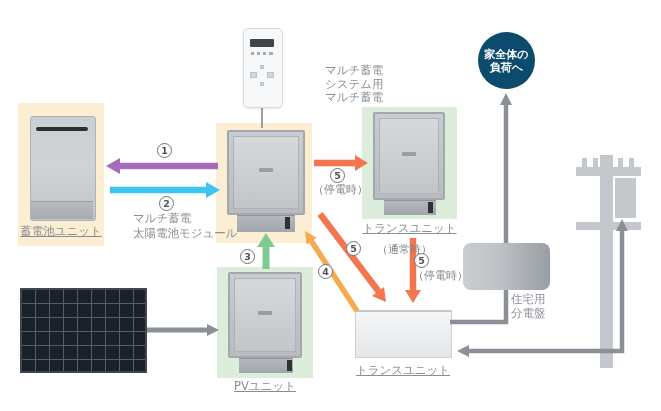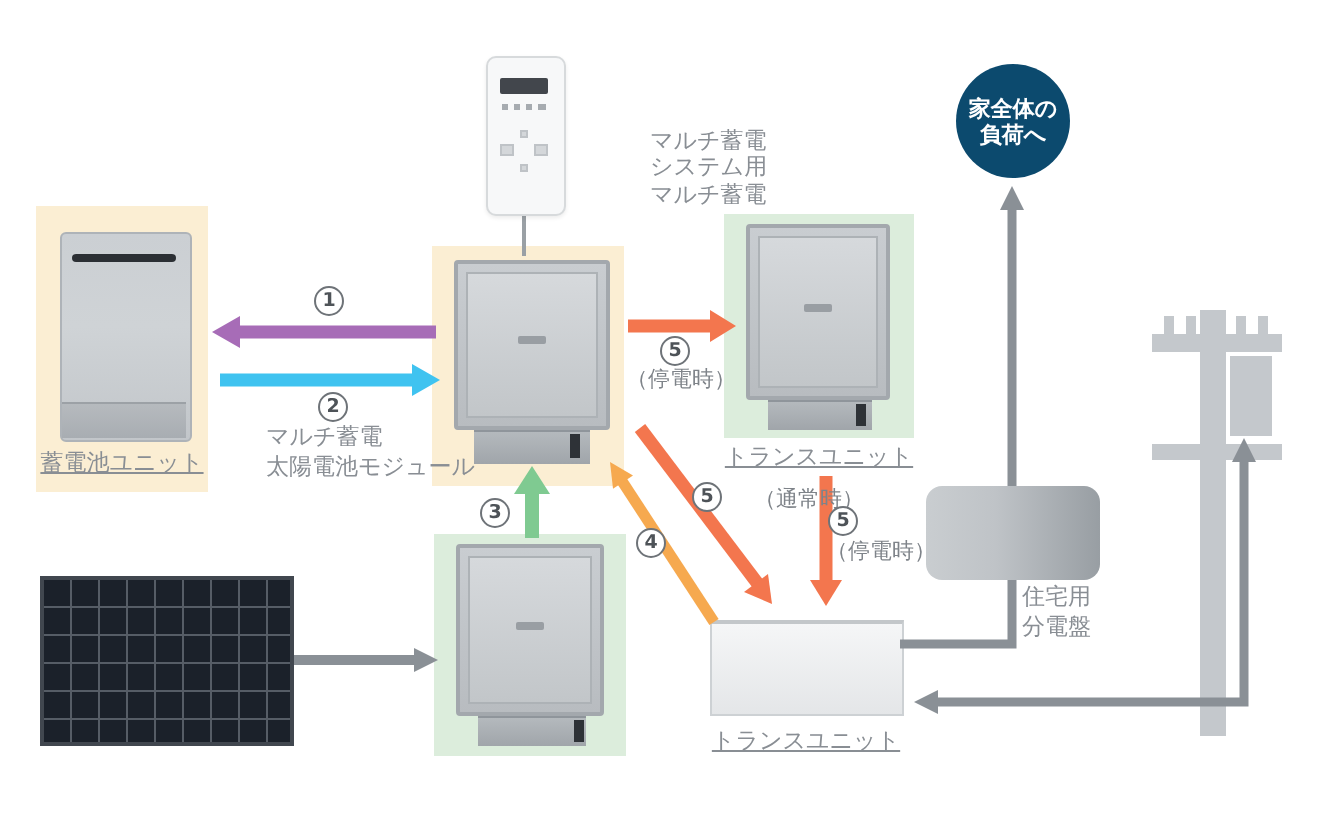--- a/index.html
+++ b/index.html
@@ -157,20 +157,21 @@
   <div class="abs ped-tab" style="left:428px;top:202px;width:5px;height:11px;"></div>
   <div class="abs unit-label" style="left:362px;top:221px;width:95px;">トランスユニット</div>
 
   <div class="abs device" style="left:228px;top:272px;width:74px;height:86px;">
     <div class="panel">
         <div class="logo-mark"></div>
       </div>
   </div>
   <div class="abs pedestal" style="left:239px;top:358px;width:54px;height:14px;"></div>
   <div class="abs ped-tab" style="left:287px;top:360px;width:5px;height:11px;"></div>
+  <div class="abs unit-label" style="left:217px;top:379px;width:96px;">PVユニット</div>
 
   <div class="abs solar" style="left:20px;top:288px;width:127px;height:85px;"></div>
 
   <div class="abs board-whole" style="left:355px;top:310px;width:97px;height:48px;"></div>
   <div class="abs unit-label" style="left:353px;top:363px;width:100px;">トランスユニット</div>
 
   <div class="abs board-res" style="left:463px;top:243px;width:87px;height:47px;"></div>
   <div class="abs" style="left:511px;top:293px;z-index:9;">
     <span class="note" style="display:block;font-size:11.5px;color:#898E94;line-height:13.5px;font-family:Liberation Serif, serif;">住宅用</span>
     <span class="note" style="display:block;font-size:11.5px;color:#898E94;line-height:13.5px;">分電盤</span>

